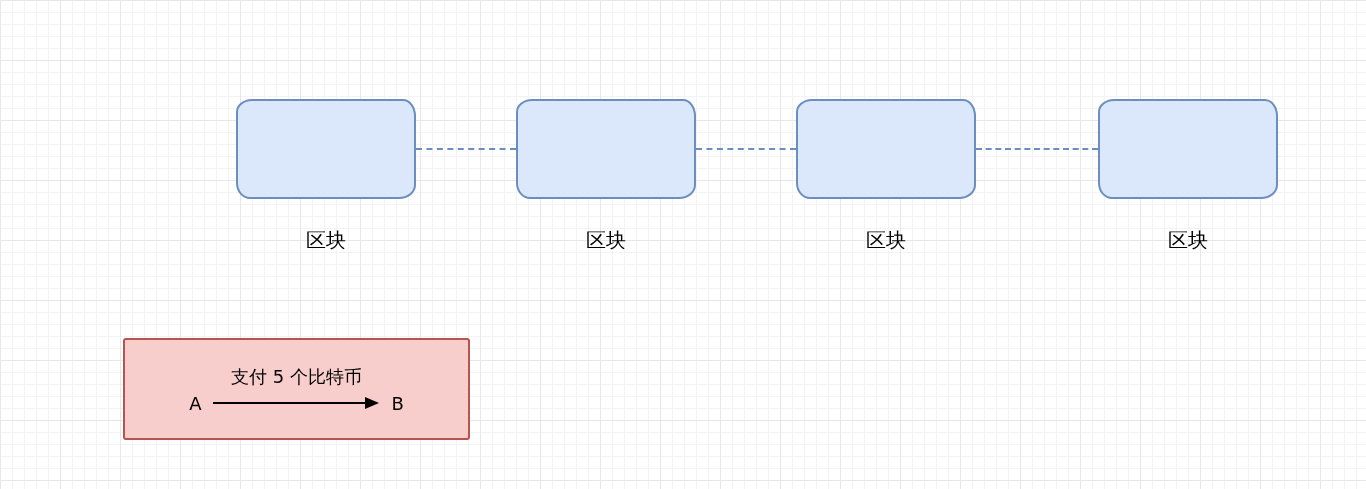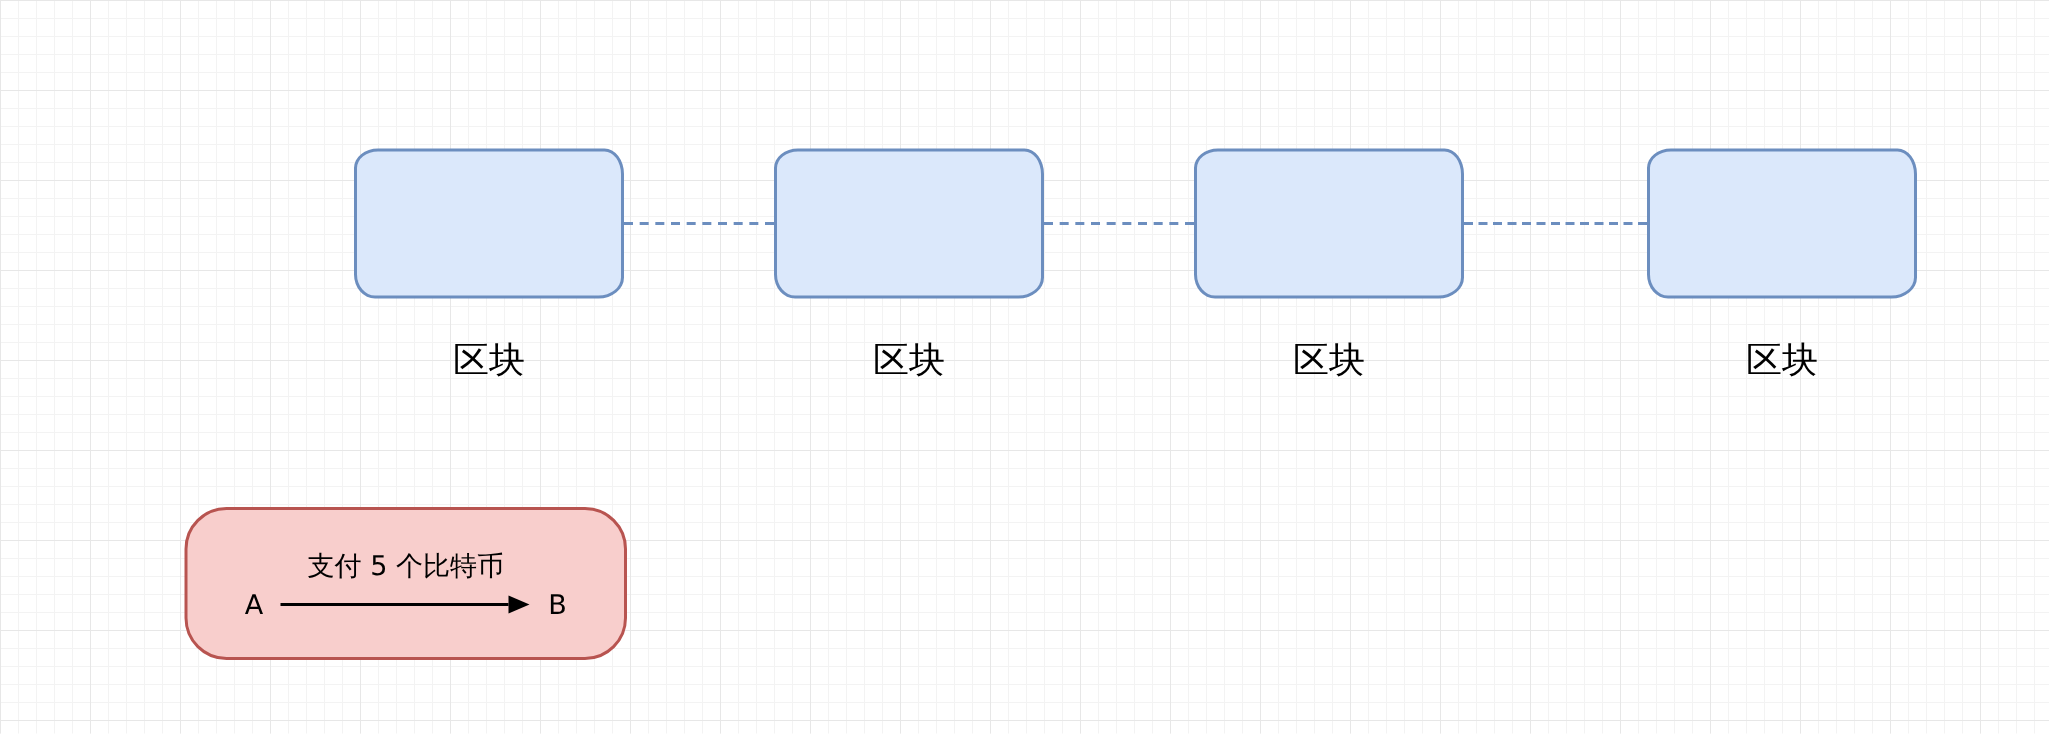--- a/index.html
+++ b/index.html
@@ -30,40 +30,40 @@
     background: #dbe8fb;
     border: 2px solid #6c8ebf;
     box-sizing: border-box;
     border-radius: 16px 13px 17px 14px / 13px 17px 14px 16px;
   }
   .block-label {
     position: absolute;
     width: 180px;
     top: 228px;
     text-align: center;
-    font-size: 24px;
+    font-size: 20px;
     color: #000000;
     line-height: 24px;
   }
   .connector {
     position: absolute;
     top: 148px;
     height: 0;
     border-top: 2px dashed #6c8ebf;
   }
   .tx-box {
     position: absolute;
     left: 123px;
     top: 338px;
-    width: 295px;
+    width: 347px;
     height: 102px;
     background: #f8cecc;
     border: 2px solid #b85450;
     box-sizing: border-box;
-    border-radius: 28px;
+    border-radius: 3px;
     display: flex;
     flex-direction: column;
     align-items: center;
     justify-content: center;
     gap: 4px;
   }
   .tx-title {
     font-size: 18px;
     color: #000000;
   }

